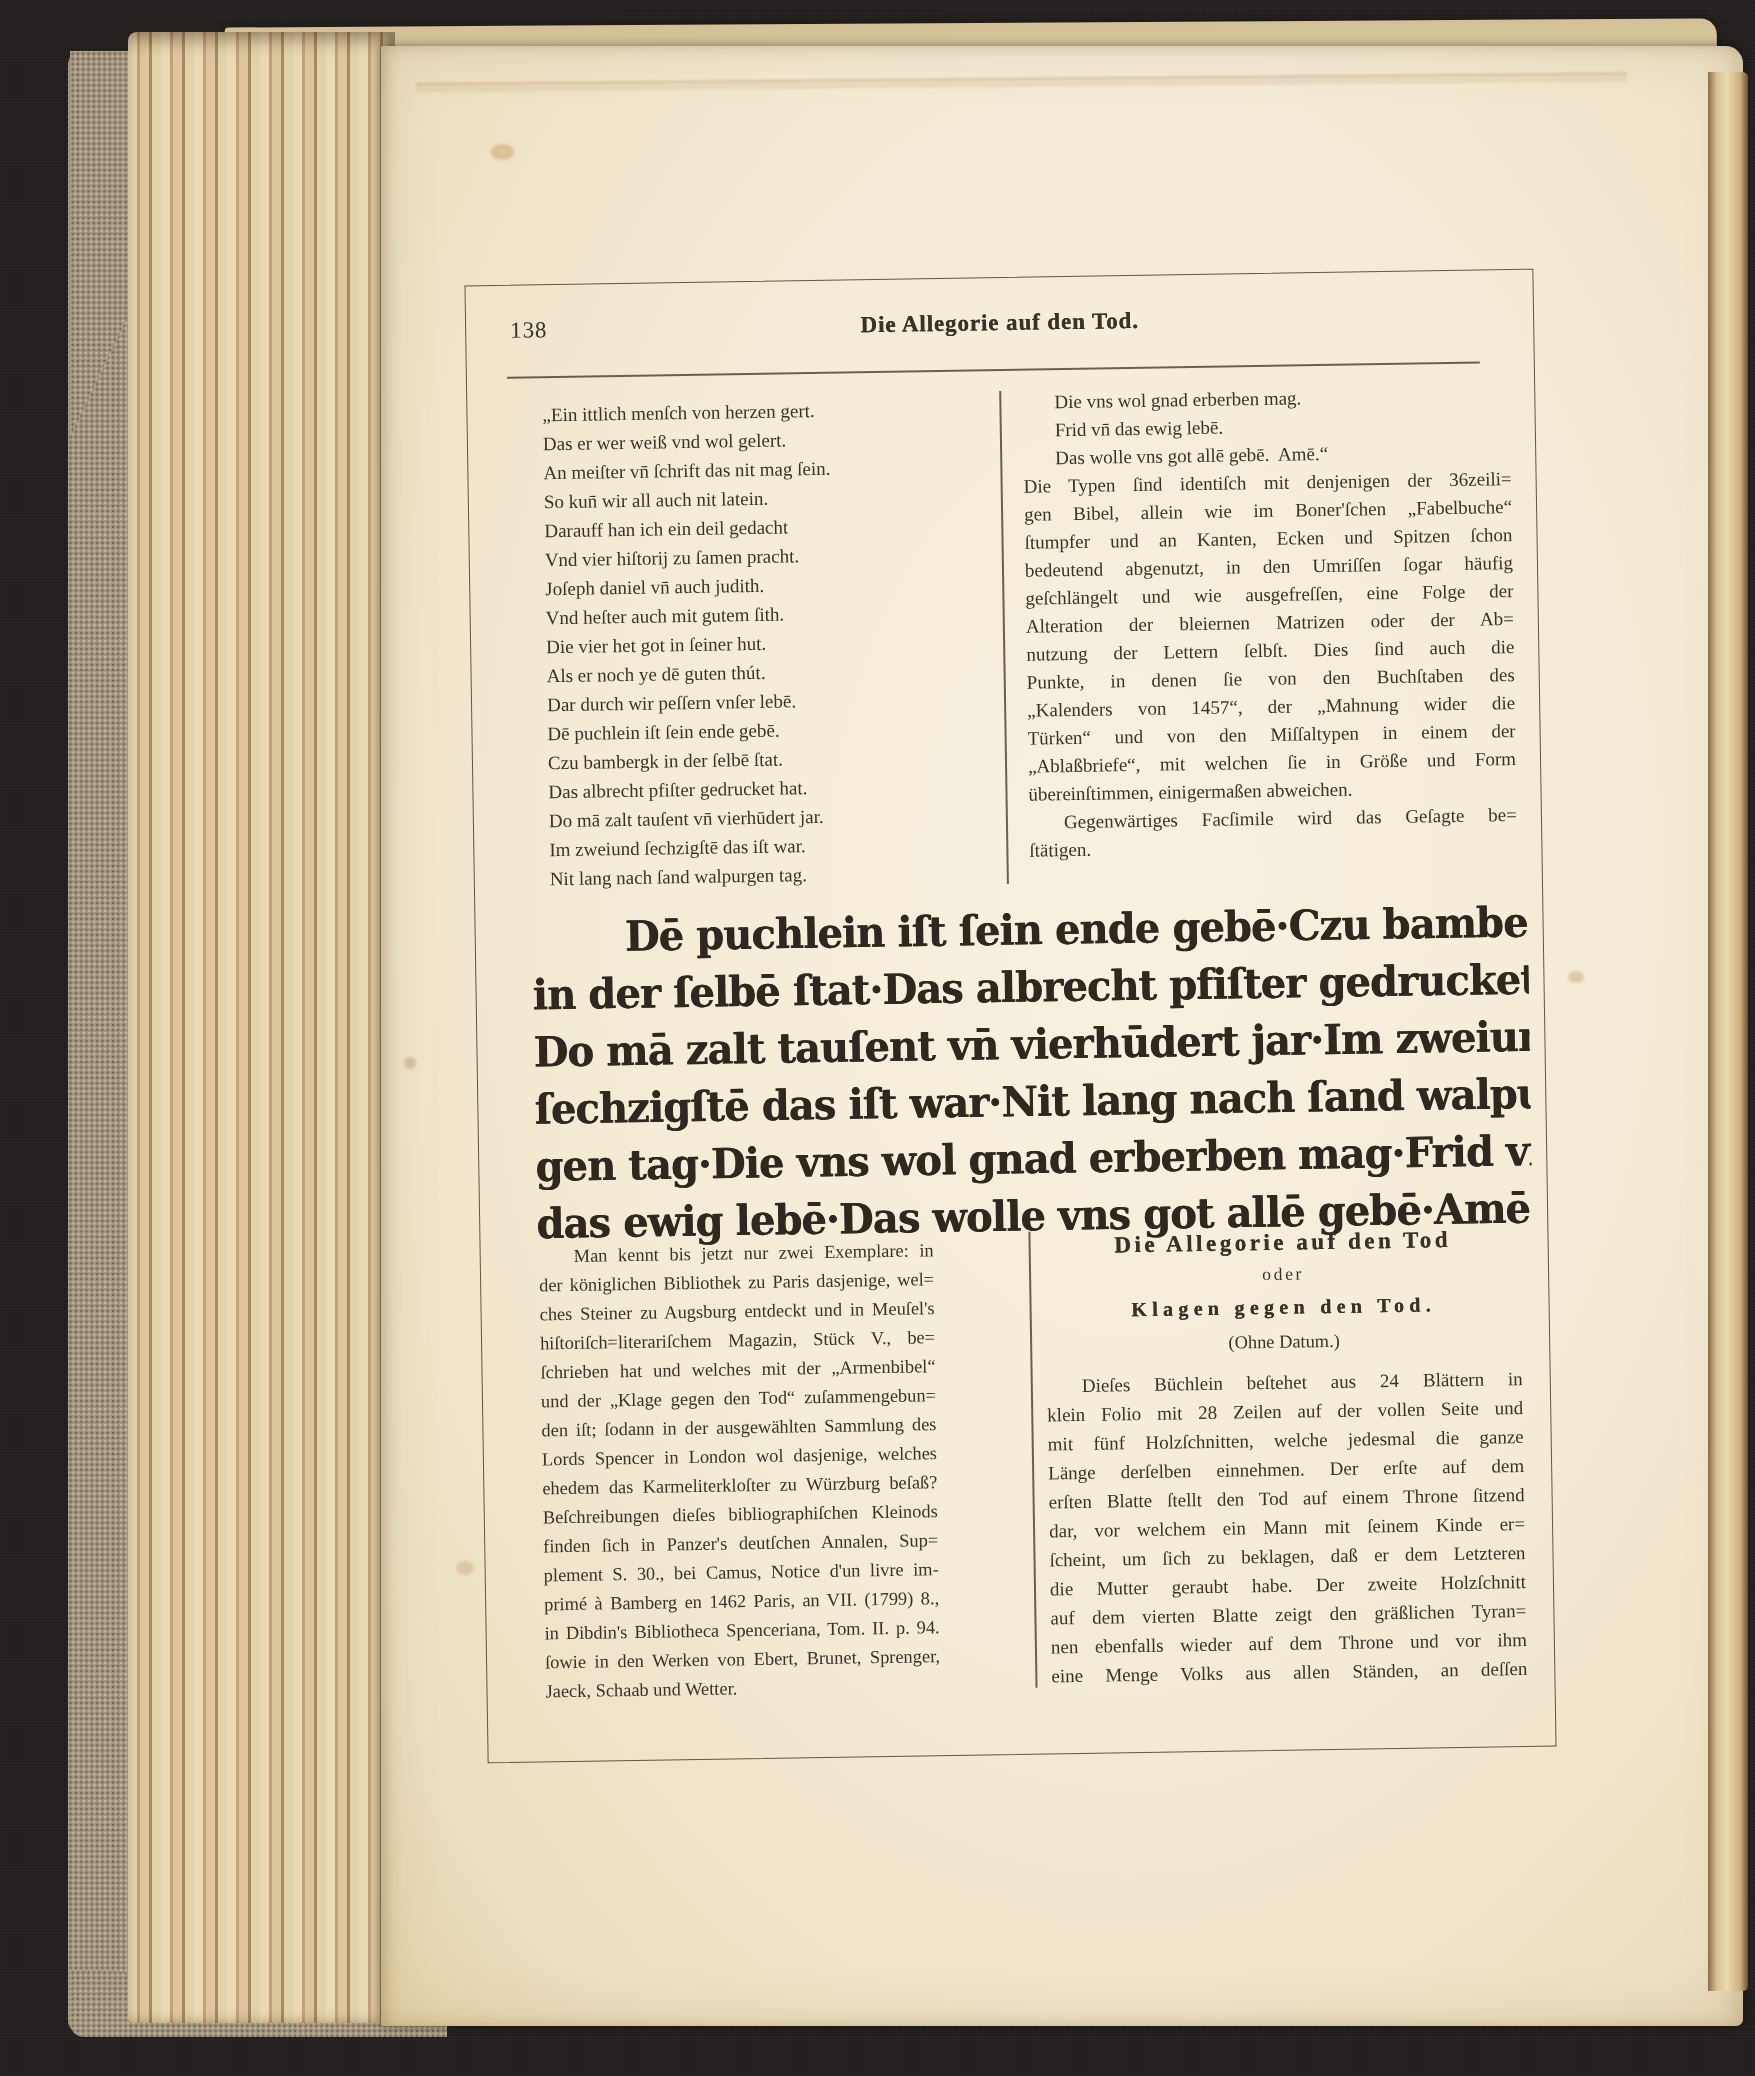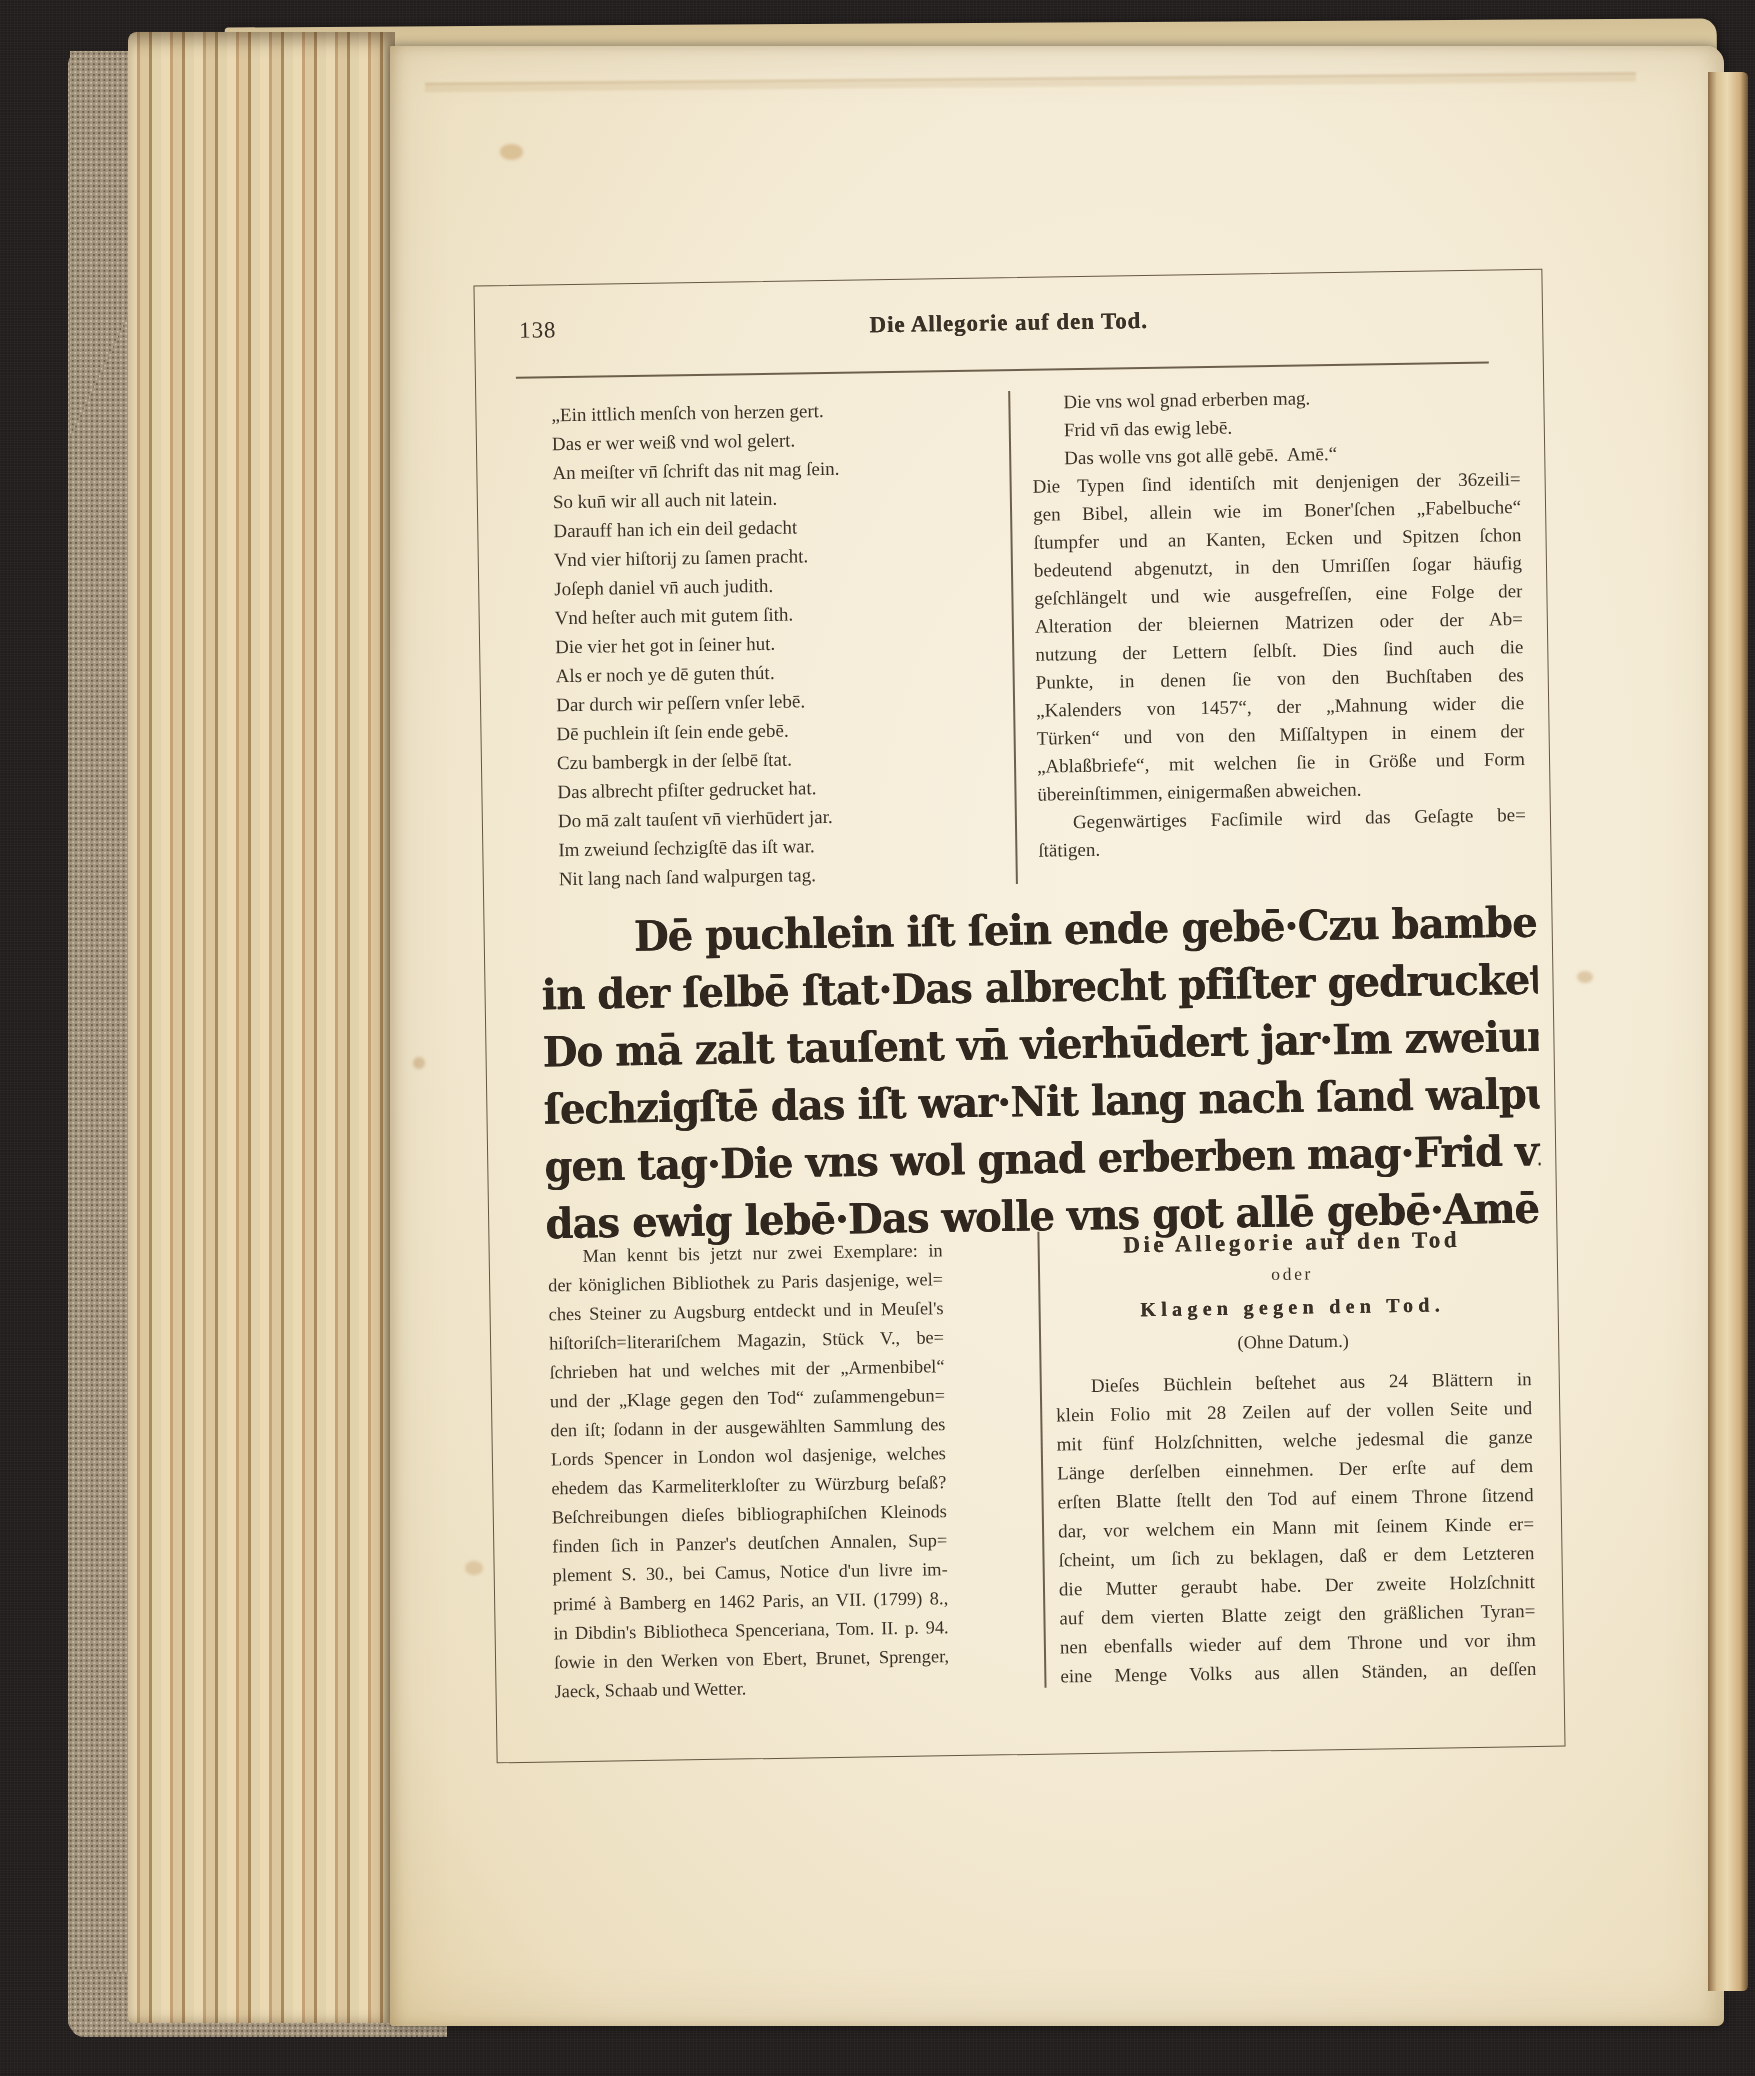--- a/index.html
+++ b/index.html
@@ -24,27 +24,27 @@
   .cloth-corner-top{position:absolute;left:70px;top:51px;width:307px;height:386px;
                     clip-path:polygon(0 0,60% 0,0 100%);}
   .cloth-corner-bottom{position:absolute;left:70px;top:1970px;width:377px;height:67px;
                     clip-path:polygon(0 0,10% 0,100% 82%,100% 100%,0 100%);border-radius:0 0 0 14px;}
   .edges-left{position:absolute;left:128px;top:32px;width:267px;height:1991px;
               border-radius:8.8px 0 0 5.3px;
               background:repeating-linear-gradient(90deg,
                  #ead9b3 0 8.8px,#c3a276 8.8px 12.3px,#dcc79e 12.3px 21px,
                  #a98a5e 21px 24px,#e2d2ab 24px 33px);
               box-shadow:inset -8.8px 0 12.3px rgba(80,55,30,.45), inset 0 12.3px 14px rgba(60,40,20,.25);}
-  .page-main{position:absolute;left:390px;top:46px;width:1334px;height:1980px;
+  .page-main{position:absolute;left:381px;top:46px;width:1334px;height:1980px;
              border-radius:1.8px 17.6px 7px 3.5px;
              background:radial-gradient(ellipse at 55% 42%, #f8f1e0 0%, #f4ebd5 52%, #ecdfc0 85%, #e3d1a8 100%);
              box-shadow:inset 0 0 61px rgba(125,95,45,.16),
                         inset -8.8px 0 16px rgba(125,95,45,.16),
                         inset 10.5px 0 14px -5.3px rgba(125,95,45,.28),
-                        0 0 10.5px rgba(0,0,0,.45);}
+                        0 0 10.5px rgba(0,0,0,.45);padding-left:28px;}
   .page-top-stain{position:absolute;left:35px;top:32px;width:1211px;height:8px;
                   border-top:1.8px solid rgba(150,112,58,.42);
                   background:rgba(172,132,72,.15);filter:blur(0.9px);transform:rotate(-.5deg);}
   .edges-right{position:absolute;left:1708px;top:72px;width:40px;height:1919px;
                background:linear-gradient(90deg,#8a6b45,#d9c193 22%,#ead9b2 48%,#cfae7d 80%,#6d5233);
                border-radius:0 5.3px 5.3px 0;}
   .fox{position:absolute;border-radius:50%;filter:blur(1.8px);}
 
   
   .content{position:absolute;left:476px;top:277px;width:1067px;height:1476px;

